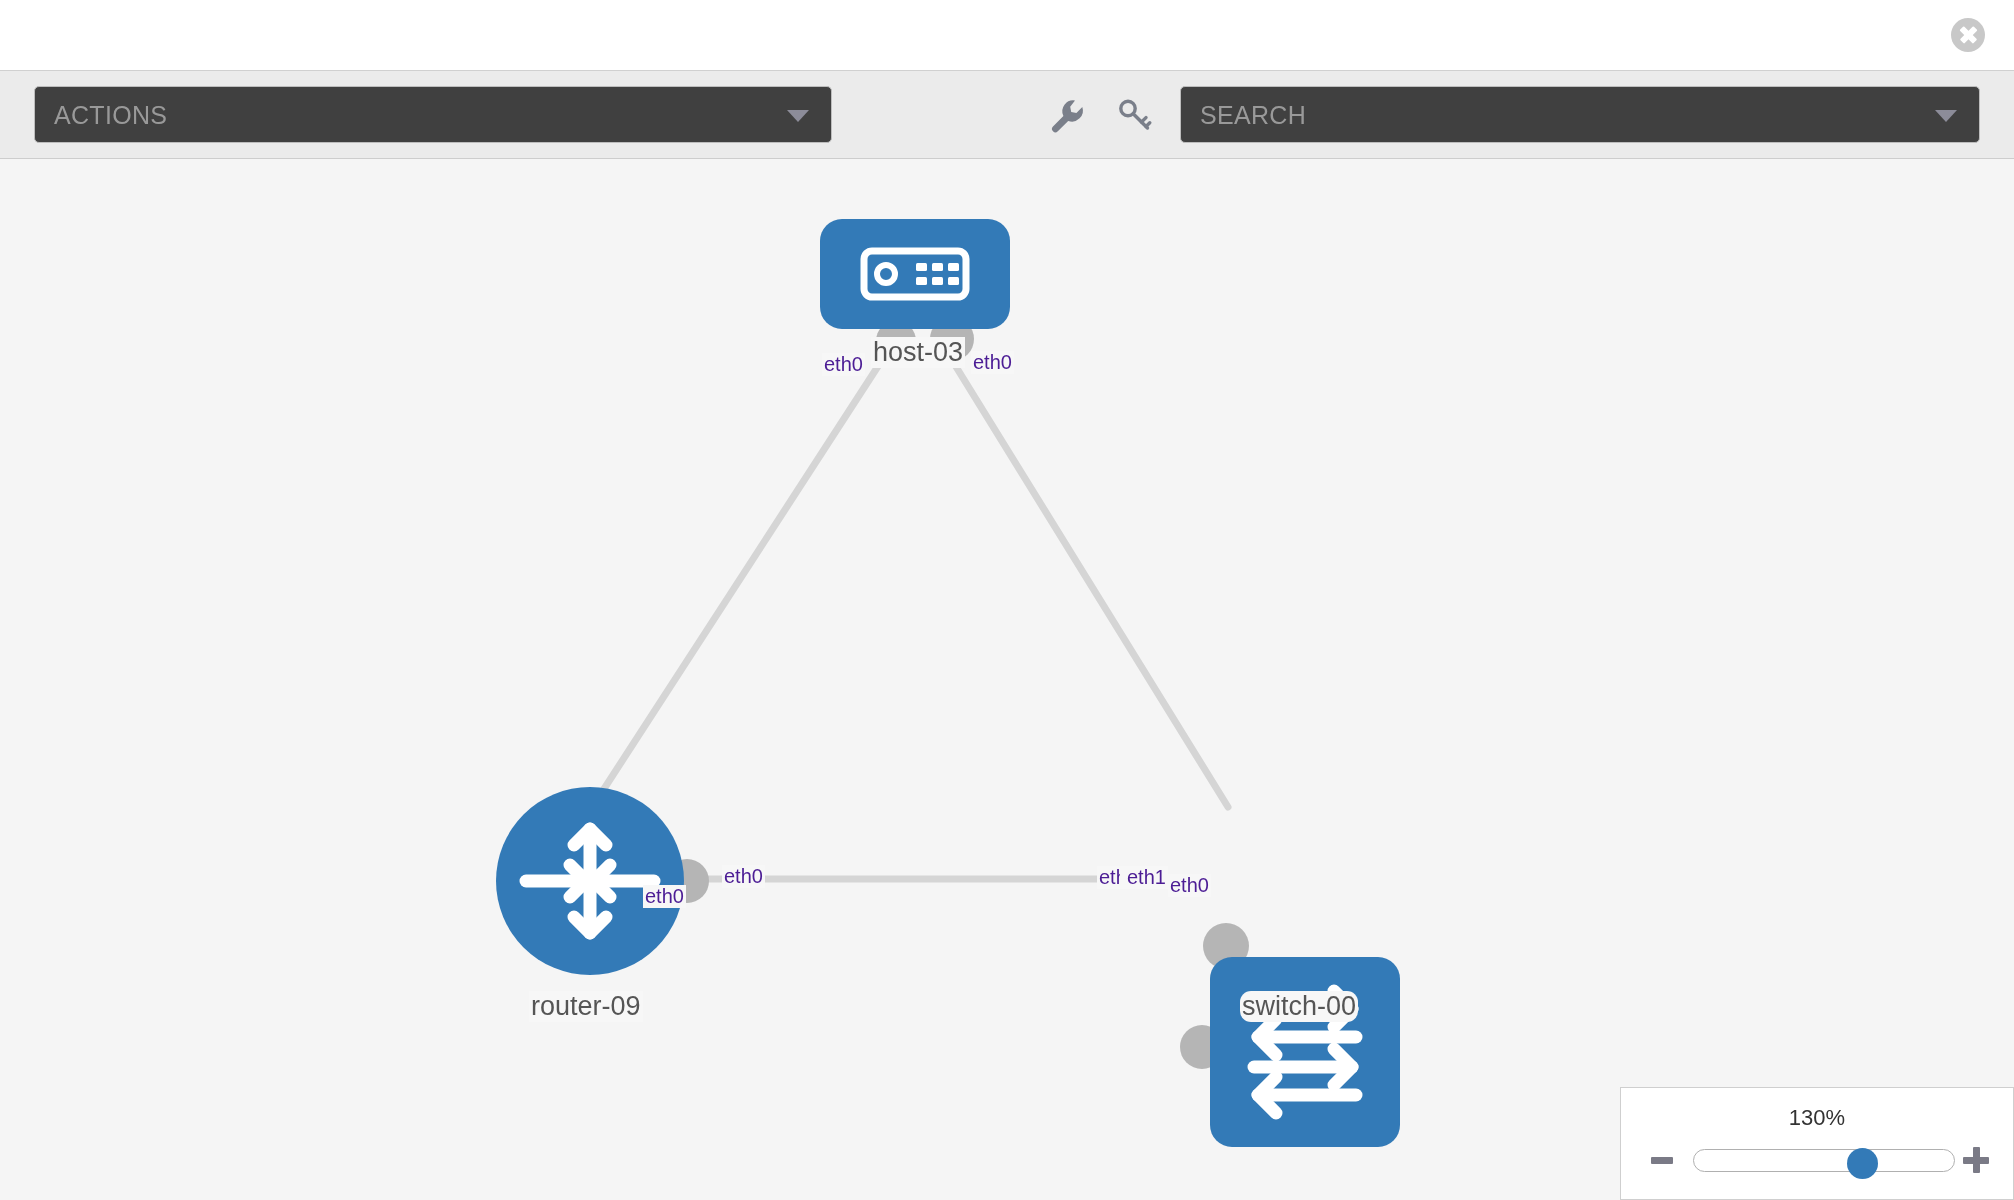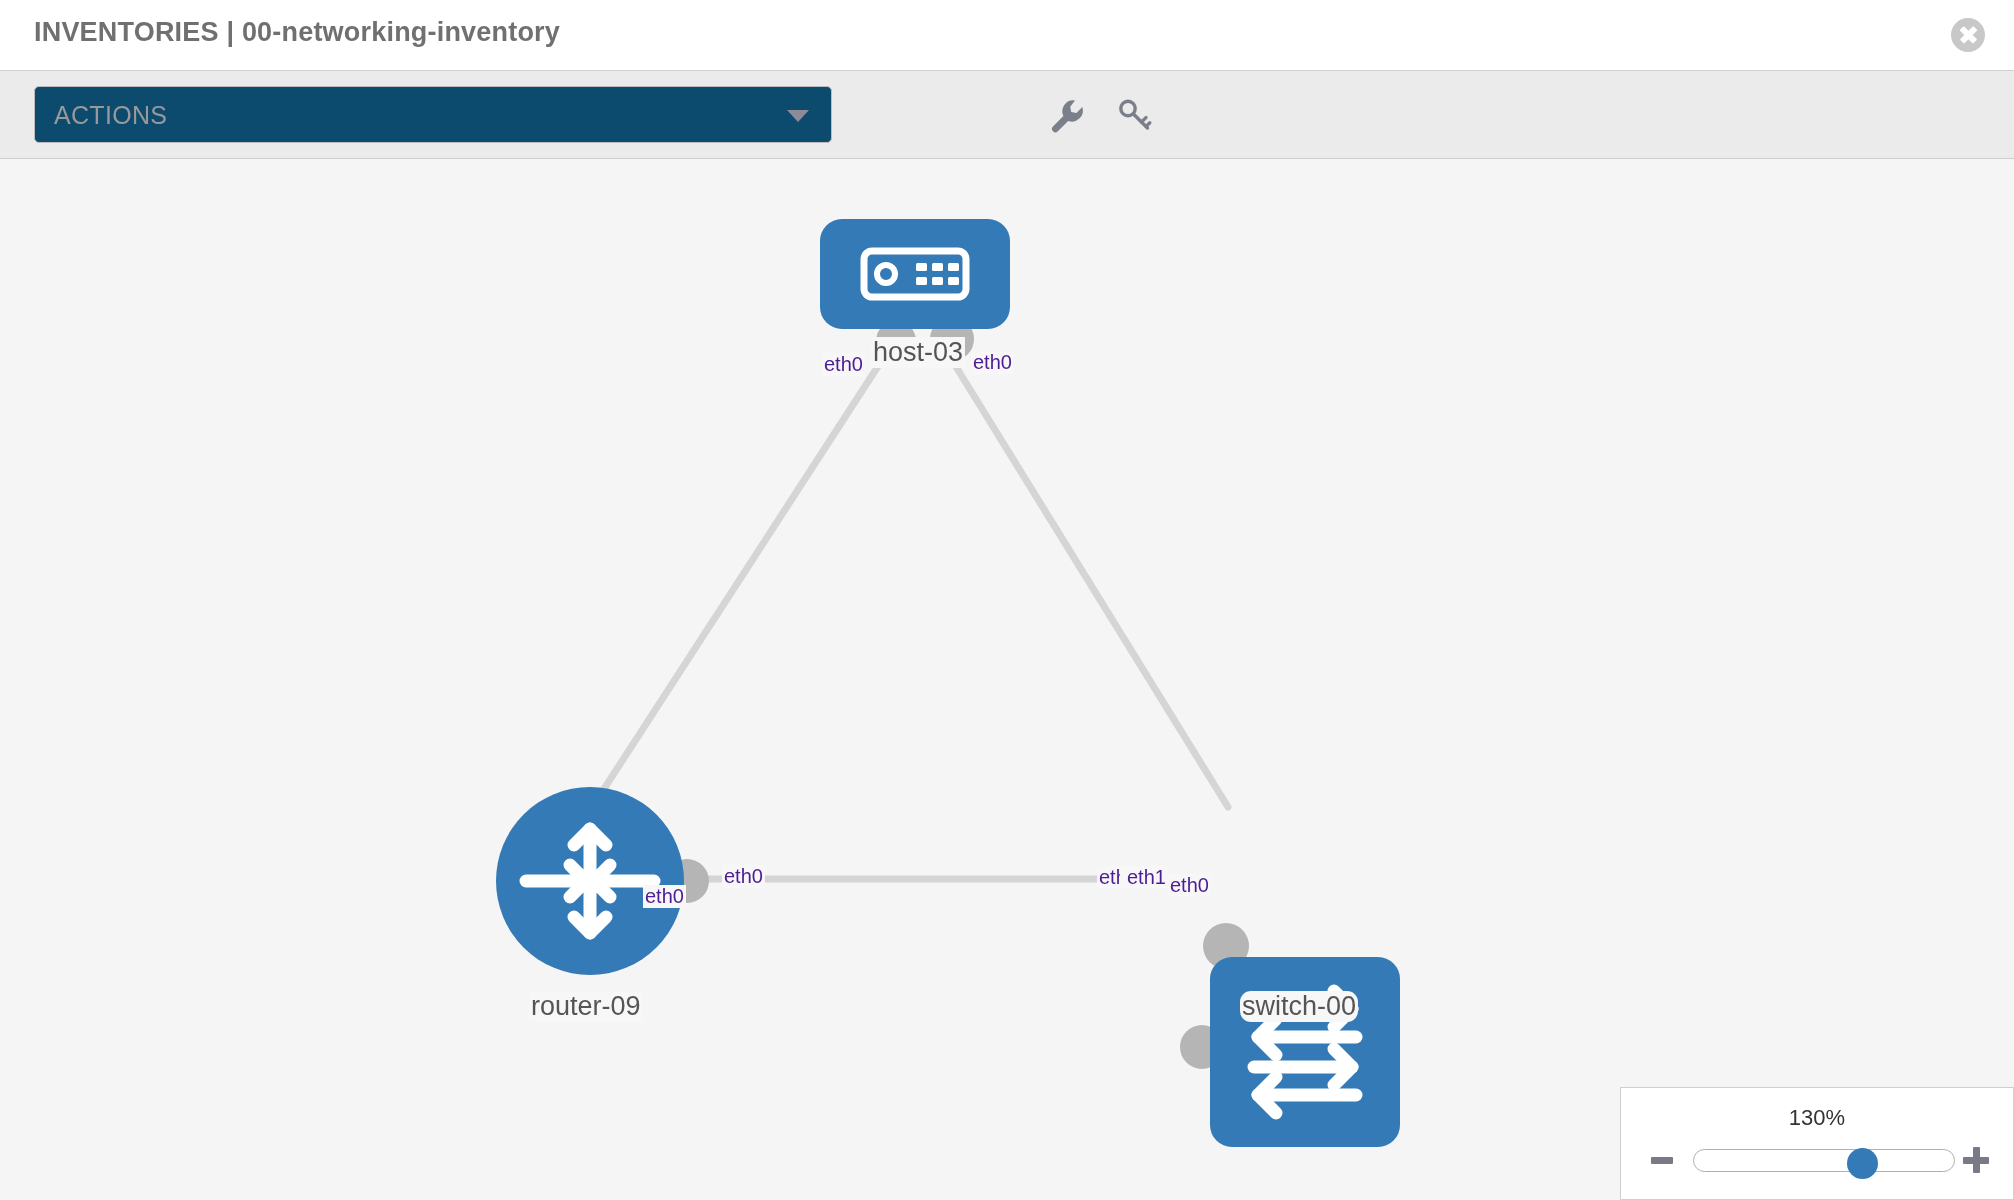--- a/index.html
+++ b/index.html
@@ -64,21 +64,21 @@
     top: 70px; left: 0;
     width: 2014px;
     height: 89px;
     background: #ebebeb;
     border-top: 1px solid #d0d0d0;
     border-bottom: 1px solid #cdcdcd;
     box-sizing: border-box;
   }
   .select-box {
     position: absolute;
-    background: #0c4a6e;
+    background: #404040;
     border: 1px solid #bdbdbd;
     border-radius: 5px;
     box-sizing: border-box;
     cursor: pointer;
   }
   .select-box .sel-text {
     position: absolute;
     left: 19px;
     top: 50%;
     transform: translateY(-50%);
@@ -241,21 +241,20 @@
     height: 31px;
     background: #337ab7;
     border-radius: 50%;
     cursor: pointer;
   }
 </style>
 </head>
 <body>
 
 <div class="header">
-  <div class="header-title">INVENTORIES | 00-networking-inventory</div>
   <div class="close-btn">
     <span class="bar b1"></span>
     <span class="bar b2"></span>
   </div>
 </div>
 
 <div class="toolbar">
 
   <div class="select-box actions-select">
     <span class="sel-text">ACTIONS</span>
@@ -274,20 +273,24 @@
     <svg viewBox="0 0 40 40" width="40" height="40" aria-hidden="true">
       <g fill="none" stroke="#7a7f8a" stroke-width="3.4" stroke-linecap="round">
         <circle cx="14" cy="13.5" r="7.2"></circle>
         <path d="M19.2 18.7 L33.5 33.0"></path>
         <path d="M27.5 27.0 L32.0 22.6"></path>
         <path d="M32.0 31.5 L35.8 27.8"></path>
       </g>
     </svg>
   </div>
 
+  <div class="select-box search-select">
+    <span class="sel-text">SEARCH</span>
+    <span class="caret"></span>
+  </div>
 </div>
 
 <div class="canvas">
 
   <svg class="topology-svg" viewBox="0 0 2014 1041">
     <g stroke="#d5d5d5" stroke-width="7" fill="none" stroke-linecap="round">
 
       <line x1="884" y1="198" x2="565" y2="690"></line>
 
       <line x1="950" y1="198" x2="1228" y2="648"></line>

